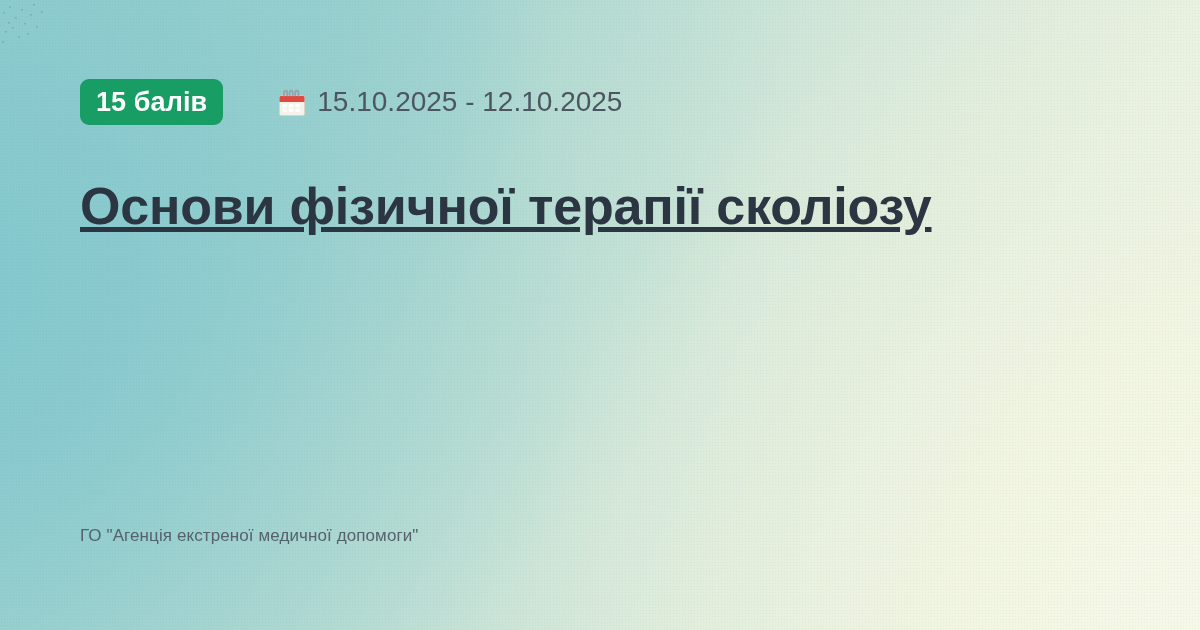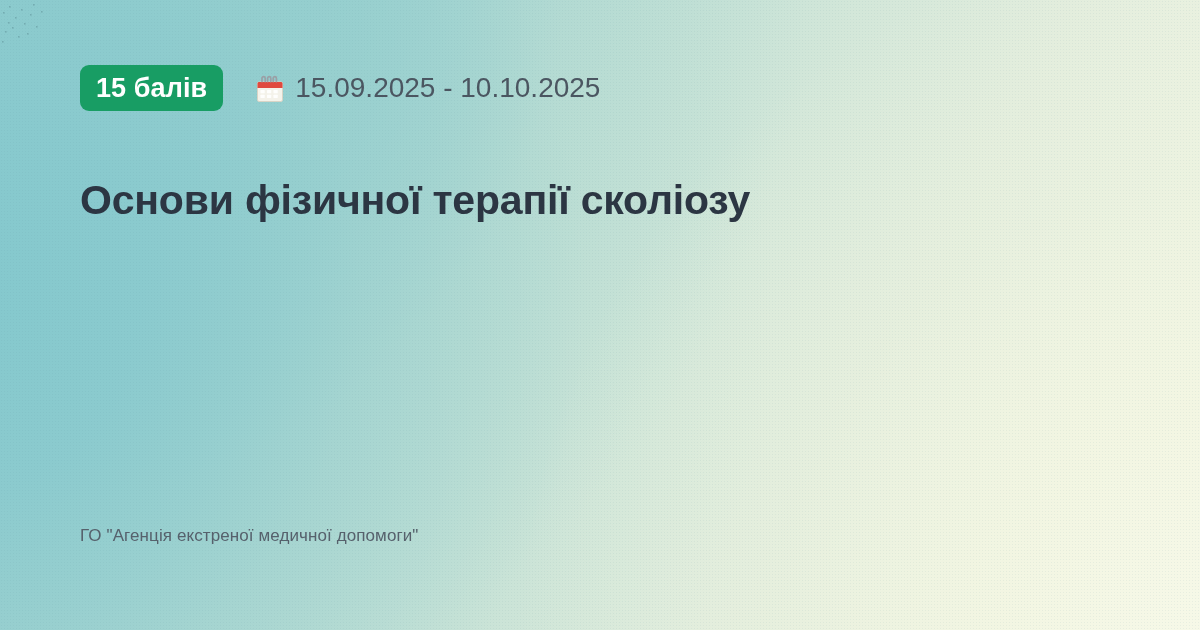--- a/index.html
+++ b/index.html
@@ -64,24 +64,25 @@
     position: absolute;
     inset: 0;
     padding: 0 80px;
     box-sizing: border-box;
   }
 
   
   .meta-row {
     position: absolute;
     left: 80px;
-    top: 65px;
+    top: 79px;
     display: flex;
     align-items: center;
     height: 46px;
+    gap: 22px;
   }
 
   .points-badge {
     display: inline-flex;
     align-items: center;
     justify-content: center;
     height: 46px;
     padding: 0 16px;
     border-radius: 9px;
     background: #189d64;
@@ -117,24 +118,25 @@
   .emoji svg { display: block; }
 
   
   .title {
     position: absolute;
     left: 80px;
     top: 176px;
     margin: 0;
     width: 1000px;
     color: #2c3643;
-    font-size: 41px;
+    font-size: 52px;
     font-weight: 700;
     line-height: 1.18;
     letter-spacing: -0.2px;
+    text-decoration: underline;
   }
 
   
   .footer {
     position: absolute;
     left: 80px;
     top: 525px;
     color: #56616c;
     font-size: 17px;
     font-weight: 400;
@@ -188,21 +190,21 @@
             <g fill="#ffffff" opacity="0.95">
               <rect x="4.5" y="17" width="4.2" height="3.2" rx="0.5"></rect>
               <rect x="11" y="17" width="4.2" height="3.2" rx="0.5"></rect>
               <rect x="17.5" y="17" width="4.2" height="3.2" rx="0.5"></rect>
               <rect x="4.5" y="21.8" width="4.2" height="3.2" rx="0.5"></rect>
               <rect x="11" y="21.8" width="4.2" height="3.2" rx="0.5"></rect>
               <rect x="17.5" y="21.8" width="4.2" height="3.2" rx="0.5"></rect>
             </g>
           </svg>
         </span>
-        <span>15.09.2025 - 10.10.2025</span>
+        <span>15.10.2025 - 12.10.2025</span>
       </span>
 
 
     </div>
 
     <h1 class="title">Основи фізичної терапії сколіозу</h1>
 
     <div class="footer">ГО "Агенція екстреної медичної допомоги"</div>
 
   </div>

